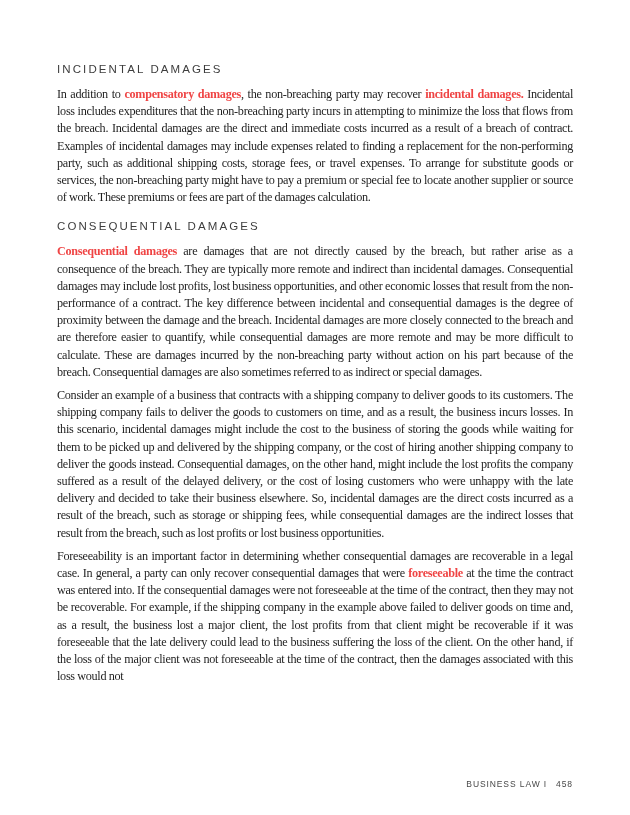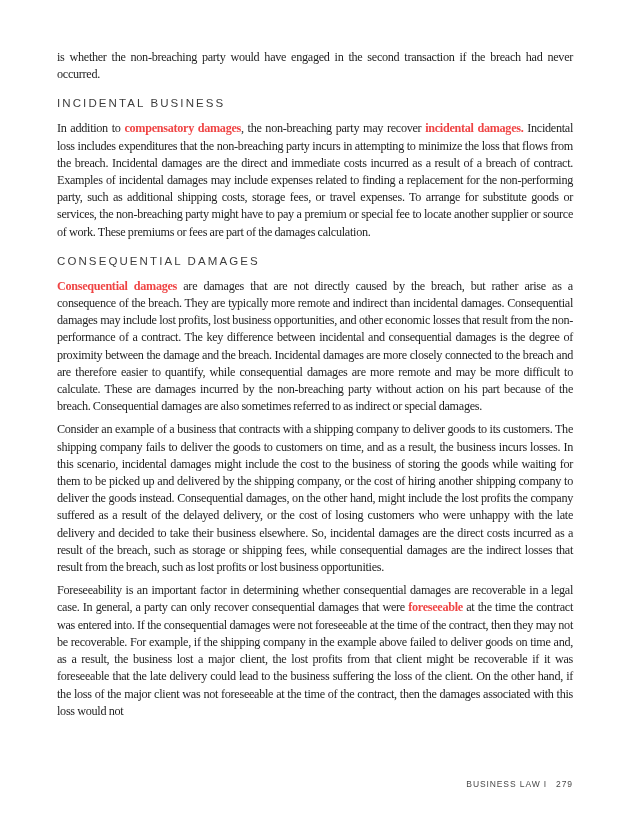--- a/index.html
+++ b/index.html
@@ -58,32 +58,31 @@
   .footer .pgnum {
     margin-left: 9px;
   }
 </style>
 </head>
 <body>
 
 <div class="page">
   <div class="content">
 
-    <p class="body"><span>is whether the non-breaching party would have engaged in the second transaction if the breach had never occurred.</span></p>
 
-    <h2 class="section-heading">INCIDENTAL BUSINESS</h2>
+    <h2 class="section-heading">INCIDENTAL DAMAGES</h2>
 
     <p class="body"><span>In addition to </span><strong>compensatory damages</strong><span>, the non-breaching party may recover </span><strong>incidental damages.</strong><span> Incidental loss includes expenditures that the non-breaching party incurs in attempting to minimize the loss that flows from the breach. Incidental damages are the direct and immediate costs incurred as a result of a breach of contract. Examples of incidental damages may include expenses related to finding a replacement for the non-performing party, such as additional shipping costs, storage fees, or travel expenses. To arrange for substitute goods or services, the non-breaching party might have to pay a premium or special fee to locate another supplier or source of work. These premiums or fees are part of the damages calculation.</span></p>
 
     <h2 class="section-heading">CONSEQUENTIAL DAMAGES</h2>
 
     <p class="body"><strong>Consequential damages</strong><span> are damages that are not directly caused by the breach, but rather arise as a consequence of the breach. They are typically more remote and indirect than incidental damages. Consequential damages may include lost profits, lost business opportunities, and other economic losses that result from the non-performance of a contract. The key difference between incidental and consequential damages is the degree of proximity between the damage and the breach. Incidental damages are more closely connected to the breach and are therefore easier to quantify, while consequential damages are more remote and may be more difficult to calculate. These are damages incurred by the non-breaching party without action on his part because of the breach. Consequential damages are also sometimes referred to as indirect or special damages.</span></p>
 
     <p class="body"><span>Consider an example of a business that contracts with a shipping company to deliver goods to its customers. The shipping company fails to deliver the goods to customers on time, and as a result, the business incurs losses. In this scenario, incidental damages might include the cost to the business of storing the goods while waiting for them to be picked up and delivered by the shipping company, or the cost of hiring another shipping company to deliver the goods instead. Consequential damages, on the other hand, might include the lost profits the company suffered as a result of the delayed delivery, or the cost of losing customers who were unhappy with the late delivery and decided to take their business elsewhere. So, incidental damages are the direct costs incurred as a result of the breach, such as storage or shipping fees, while consequential damages are the indirect losses that result from the breach, such as lost profits or lost business opportunities.</span></p>
 
     <p class="body"><span>Foreseeability is an important factor in determining whether consequential damages are recoverable in a legal case. In general, a party can only recover consequential damages that were </span><strong>foreseeable</strong><span> at the time the contract was entered into. If the consequential damages were not foreseeable at the time of the contract, then they may not be recoverable. For example, if the shipping company in the example above failed to deliver goods on time and, as a result, the business lost a major client, the lost profits from that client might be recoverable if it was foreseeable that the late delivery could lead to the business suffering the loss of the client. On the other hand, if the loss of the major client was not foreseeable at the time of the contract, then the damages associated with this loss would not</span></p>
 
   </div>
 
   <div class="footer">
-    <span>BUSINESS LAW I</span><span class="pgnum">279</span>
+    <span>BUSINESS LAW I</span><span class="pgnum">458</span>
   </div>
 </div>
 
 </body></html>

